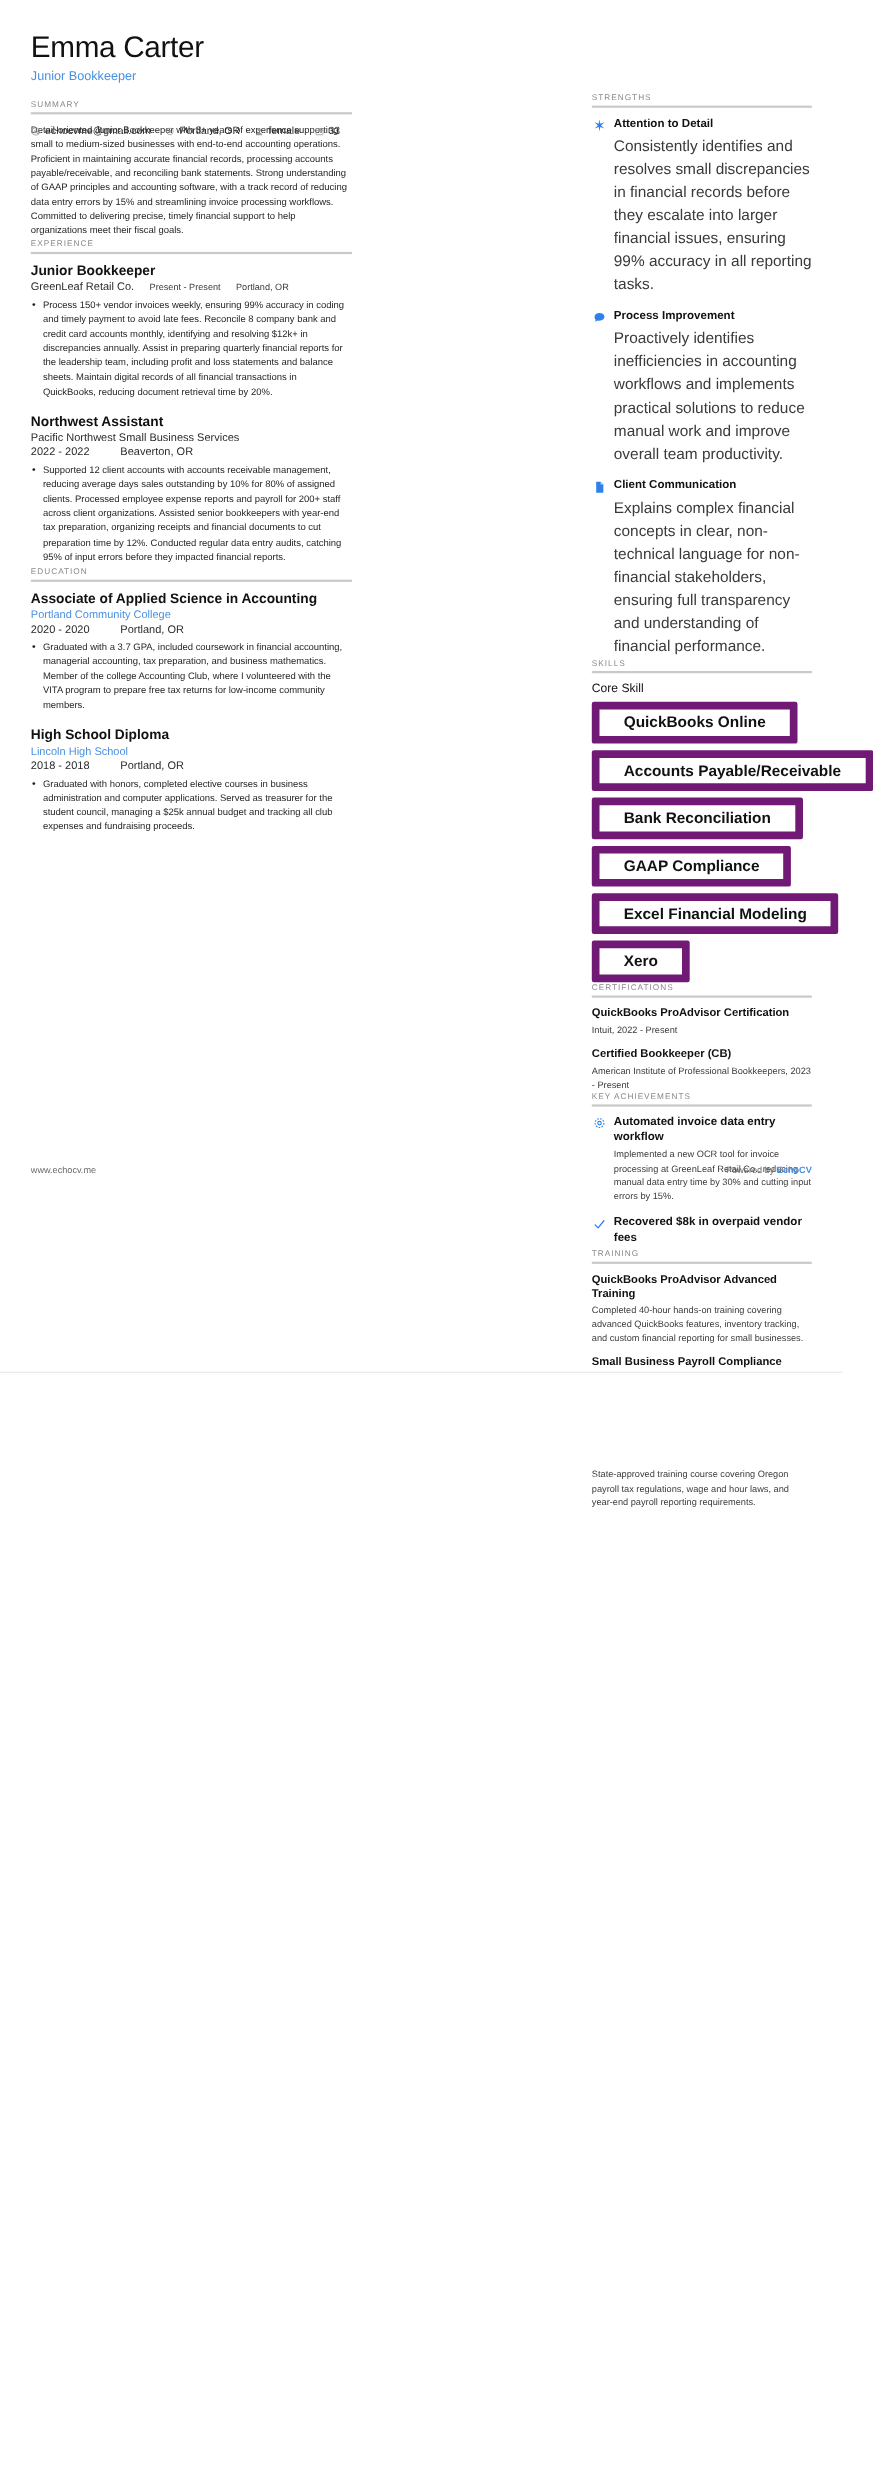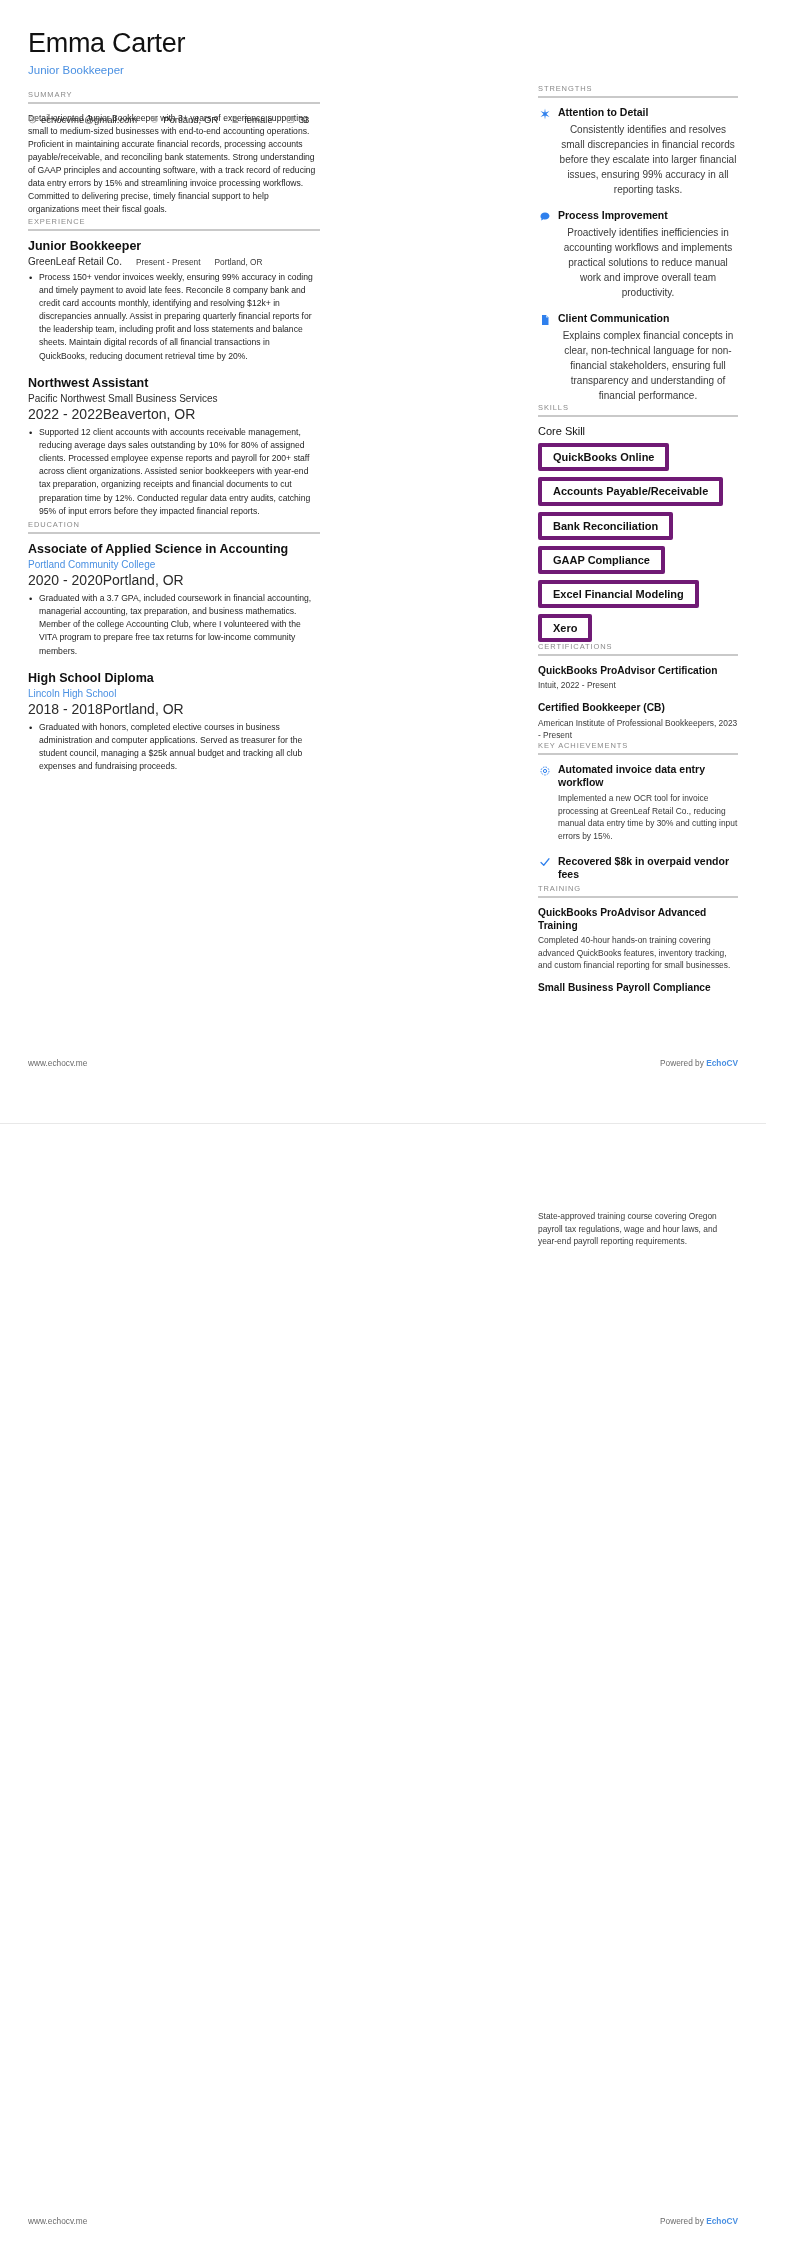--- a/index.html
+++ b/index.html
@@ -89,22 +89,22 @@
   }
   .entry-org {
     font-size: 10px;
     color: #2b2b2b;
     margin-bottom: 2px;
   }
   .entry-org.link { color: #4a90e2; }
   .entry-meta {
     display: flex;
     align-items: baseline;
-    gap: 0;
-    font-size: 14px;
+    gap: 28px;
+    font-size: 10px;
     color: #3a3a3a;
     margin-bottom: 4px;
   }
   .entry-meta .meta-date { color: #2b2b2b; }
   .entry-meta .meta-loc { color: #2b2b2b; }
   .bullets { list-style: none; }
   .bullets li {
     position: relative;
     padding-left: 11px;
     font-size: 8.6px;
@@ -146,39 +146,38 @@
   }
   .strength-body { flex: 1 1 auto; }
   .strength-title {
     font-size: 10.5px;
     font-weight: 700;
     color: #111;
     line-height: 1.25;
     margin-bottom: 3px;
   }
   .strength-desc {
-    font-size: 10px;
+    font-size: 14px;
     line-height: 1.5;
     color: #3a3a3a;
-    text-align: center;
   }
 
   
   .skill-group-title {
     font-size: 11px;
     font-weight: 400;
     color: #111;
     margin-bottom: 6px;
   }
   .tags { display: flex; flex-wrap: wrap; gap: 6px; }
   .tag {
-    border: 4px solid #701a75;
+    border: 7px solid #701a75;
     border-radius: 2px;
-    padding: 4px 11px;
-    font-size: 11px;
+    padding: 4px 22px;
+    font-size: 14px;
     font-weight: 700;
     color: #111;
     line-height: 1.1;
     background: #fff;
     white-space: nowrap;
   }
 
   
   .cert { margin-bottom: 10px; }
   .cert:last-child { margin-bottom: 0; }

